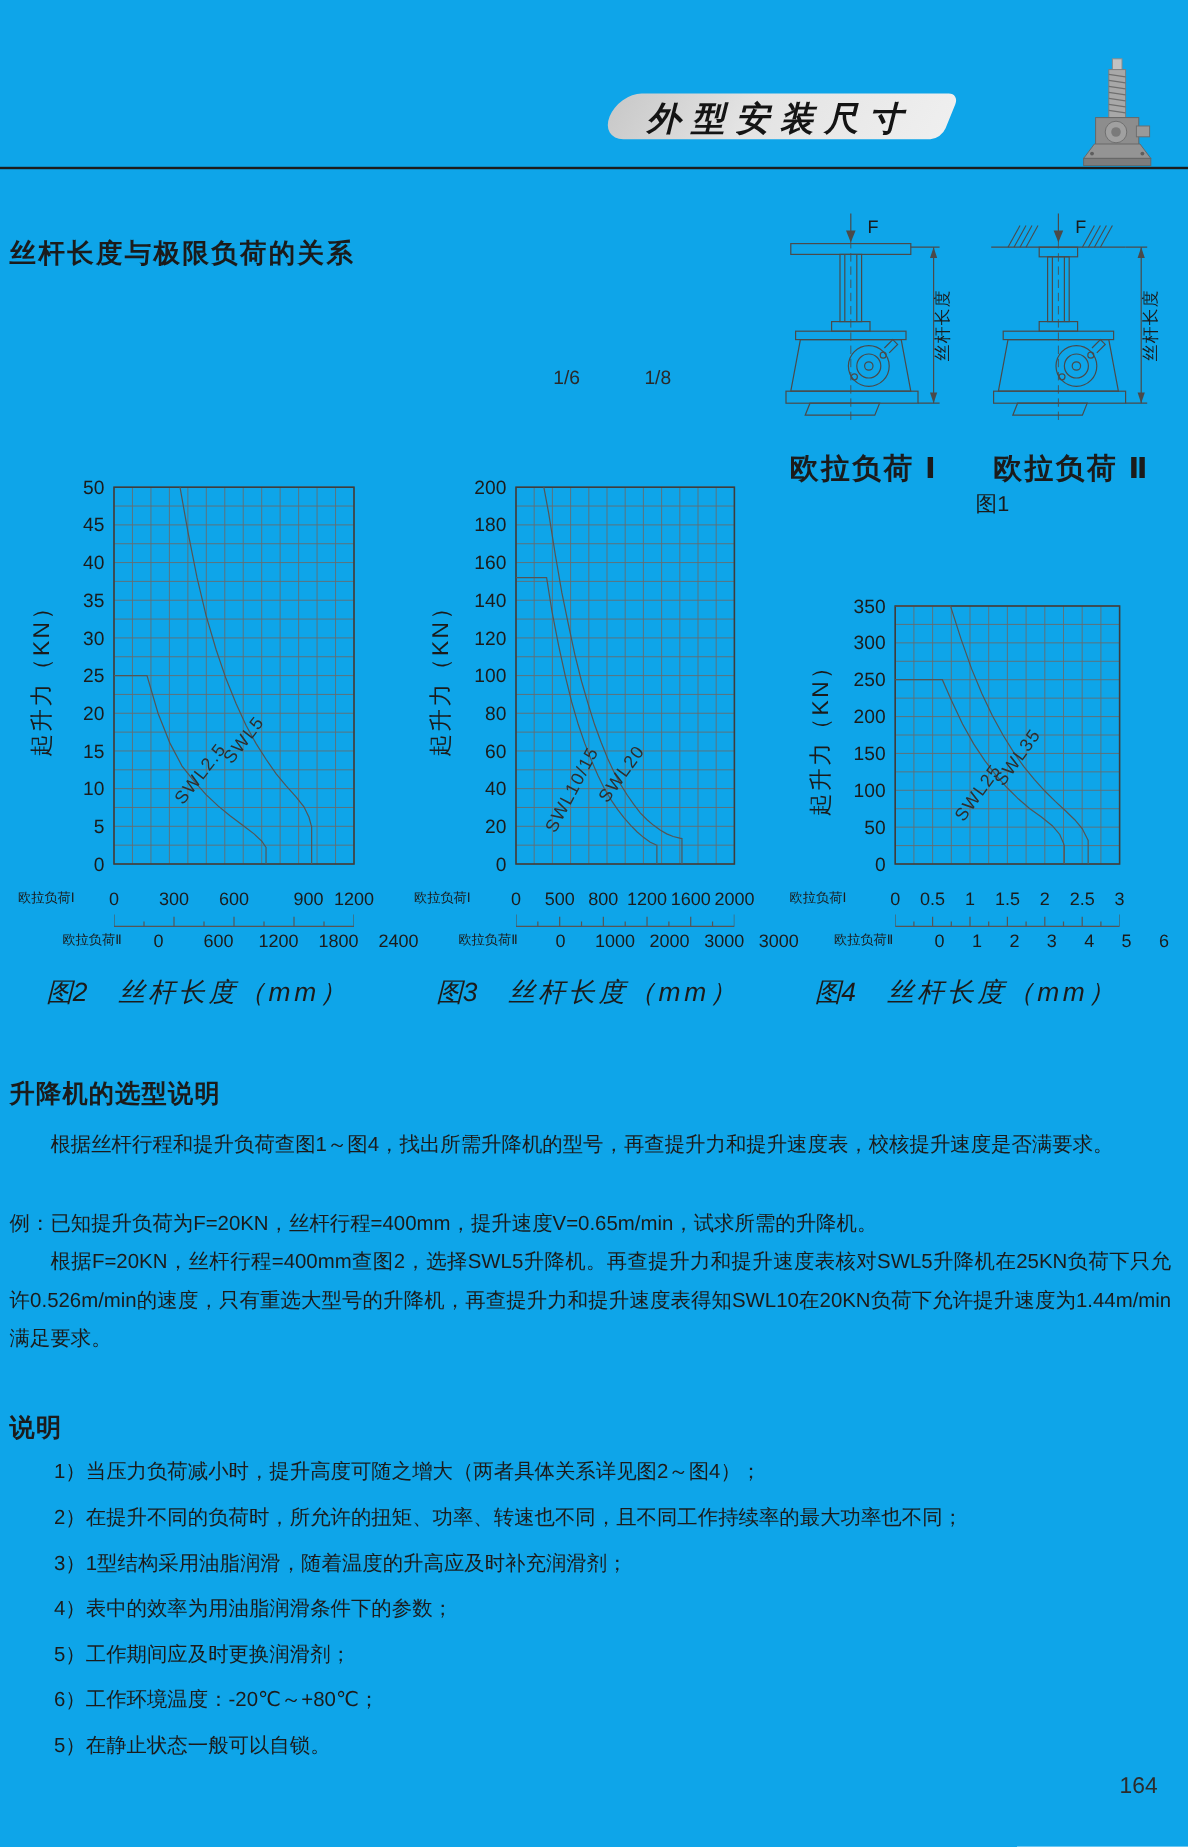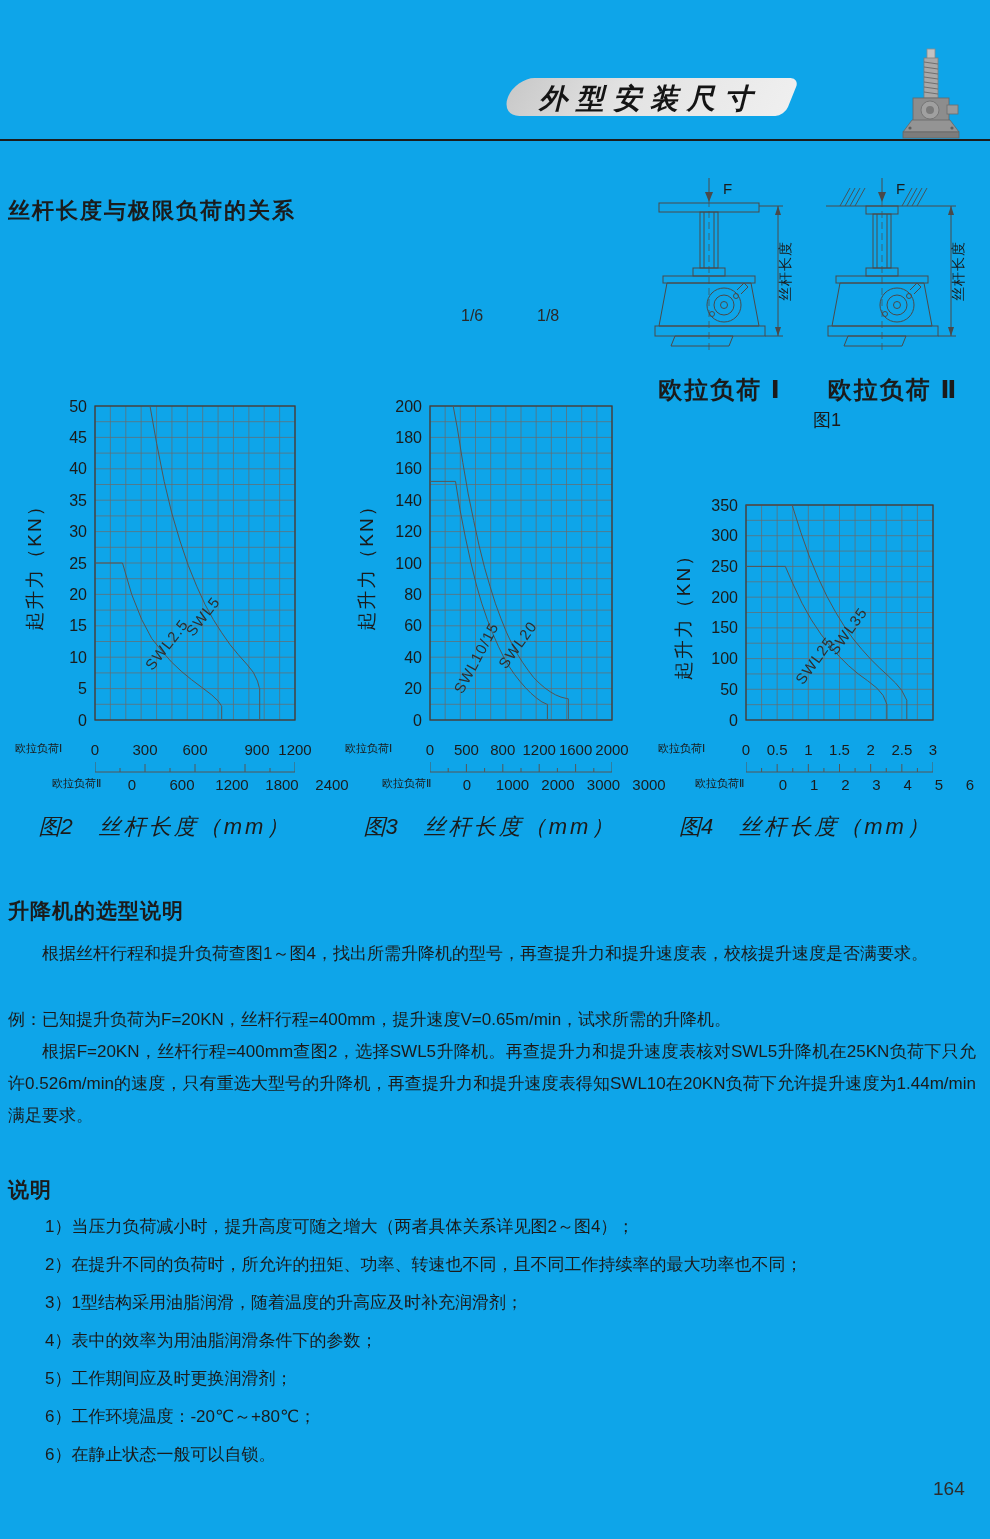--- a/index.html
+++ b/index.html
@@ -452,17 +452,17 @@
   <div class="para" id="para3">根据F=20KN，丝杆行程=400mm查图2，选择SWL5升降机。再查提升力和提升速度表核对SWL5升降机在25KN负荷下只允许0.526m/min的速度，只有重选大型号的升降机，再查提升力和提升速度表得知SWL10在20KN负荷下允许提升速度为1.44m/min满足要求。</div>
 
   <div class="notes-heading">说明</div>
   <div class="notes-list">
     <div class="note-item">1）当压力负荷减小时，提升高度可随之增大（两者具体关系详见图2～图4）；</div>
     <div class="note-item">2）在提升不同的负荷时，所允许的扭矩、功率、转速也不同，且不同工作持续率的最大功率也不同；</div>
     <div class="note-item">3）1型结构采用油脂润滑，随着温度的升高应及时补充润滑剂；</div>
     <div class="note-item">4）表中的效率为用油脂润滑条件下的参数；</div>
     <div class="note-item">5）工作期间应及时更换润滑剂；</div>
     <div class="note-item">6）工作环境温度：-20℃～+80℃；</div>
-    <div class="note-item">6）在静止状态一般可以自锁。</div>
+    <div class="note-item">5）在静止状态一般可以自锁。</div>
   </div>
 
   <div class="page-num">164</div>
 </div>
 
 </body></html>

